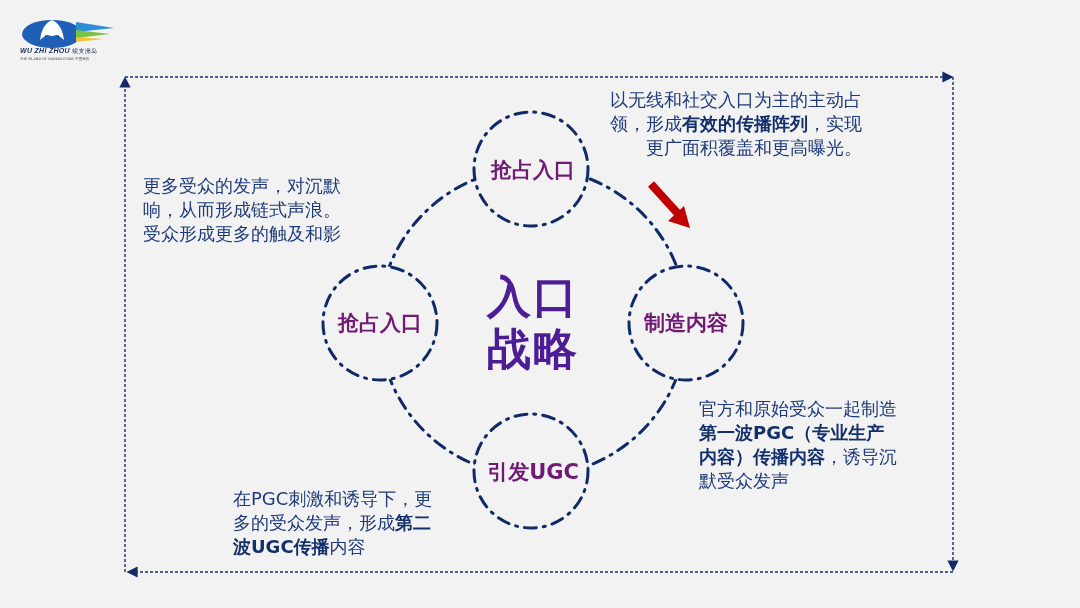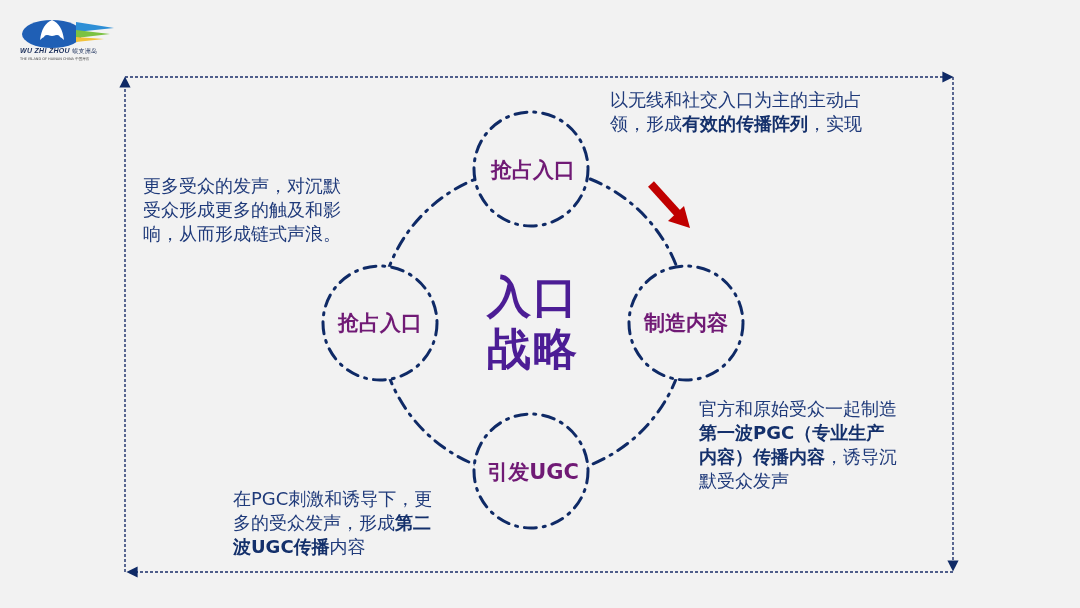--- a/index.html
+++ b/index.html
@@ -84,26 +84,27 @@
 <div class="node-label" style="left:380px; top:323px;">抢占入口</div>
 
 <div class="center-title">
   <div>入口</div>
   <div>战略</div>
 </div>
 
 <div class="note" style="left:610px; top:88px;text-align:right;">
   <div>以无线和社交入口为主的主动占</div>
   <div><span>领，形成</span><b>有效的传播阵列</b><span>，实现</span></div>
+  <div>更广面积覆盖和更高曝光。</div>
 </div>
 
 <div class="note" style="left:143px; top:174px;text-align:right;">
   <div>更多受众的发声，对沉默</div>
+  <div>响，从而形成链式声浪。</div>
   <div>受众形成更多的触及和影</div>
-  <div>响，从而形成链式声浪。</div>
 </div>
 
 <div class="note" style="left:699px; top:397px;">
   <div>官方和原始受众一起制造</div>
   <div><b>第一波PGC（专业生产</b></div>
   <div><b>内容）传播内容</b><span>，诱导沉</span></div>
   <div>默受众发声</div>
 </div>
 
 <div class="note" style="left:233px; top:487px;">

